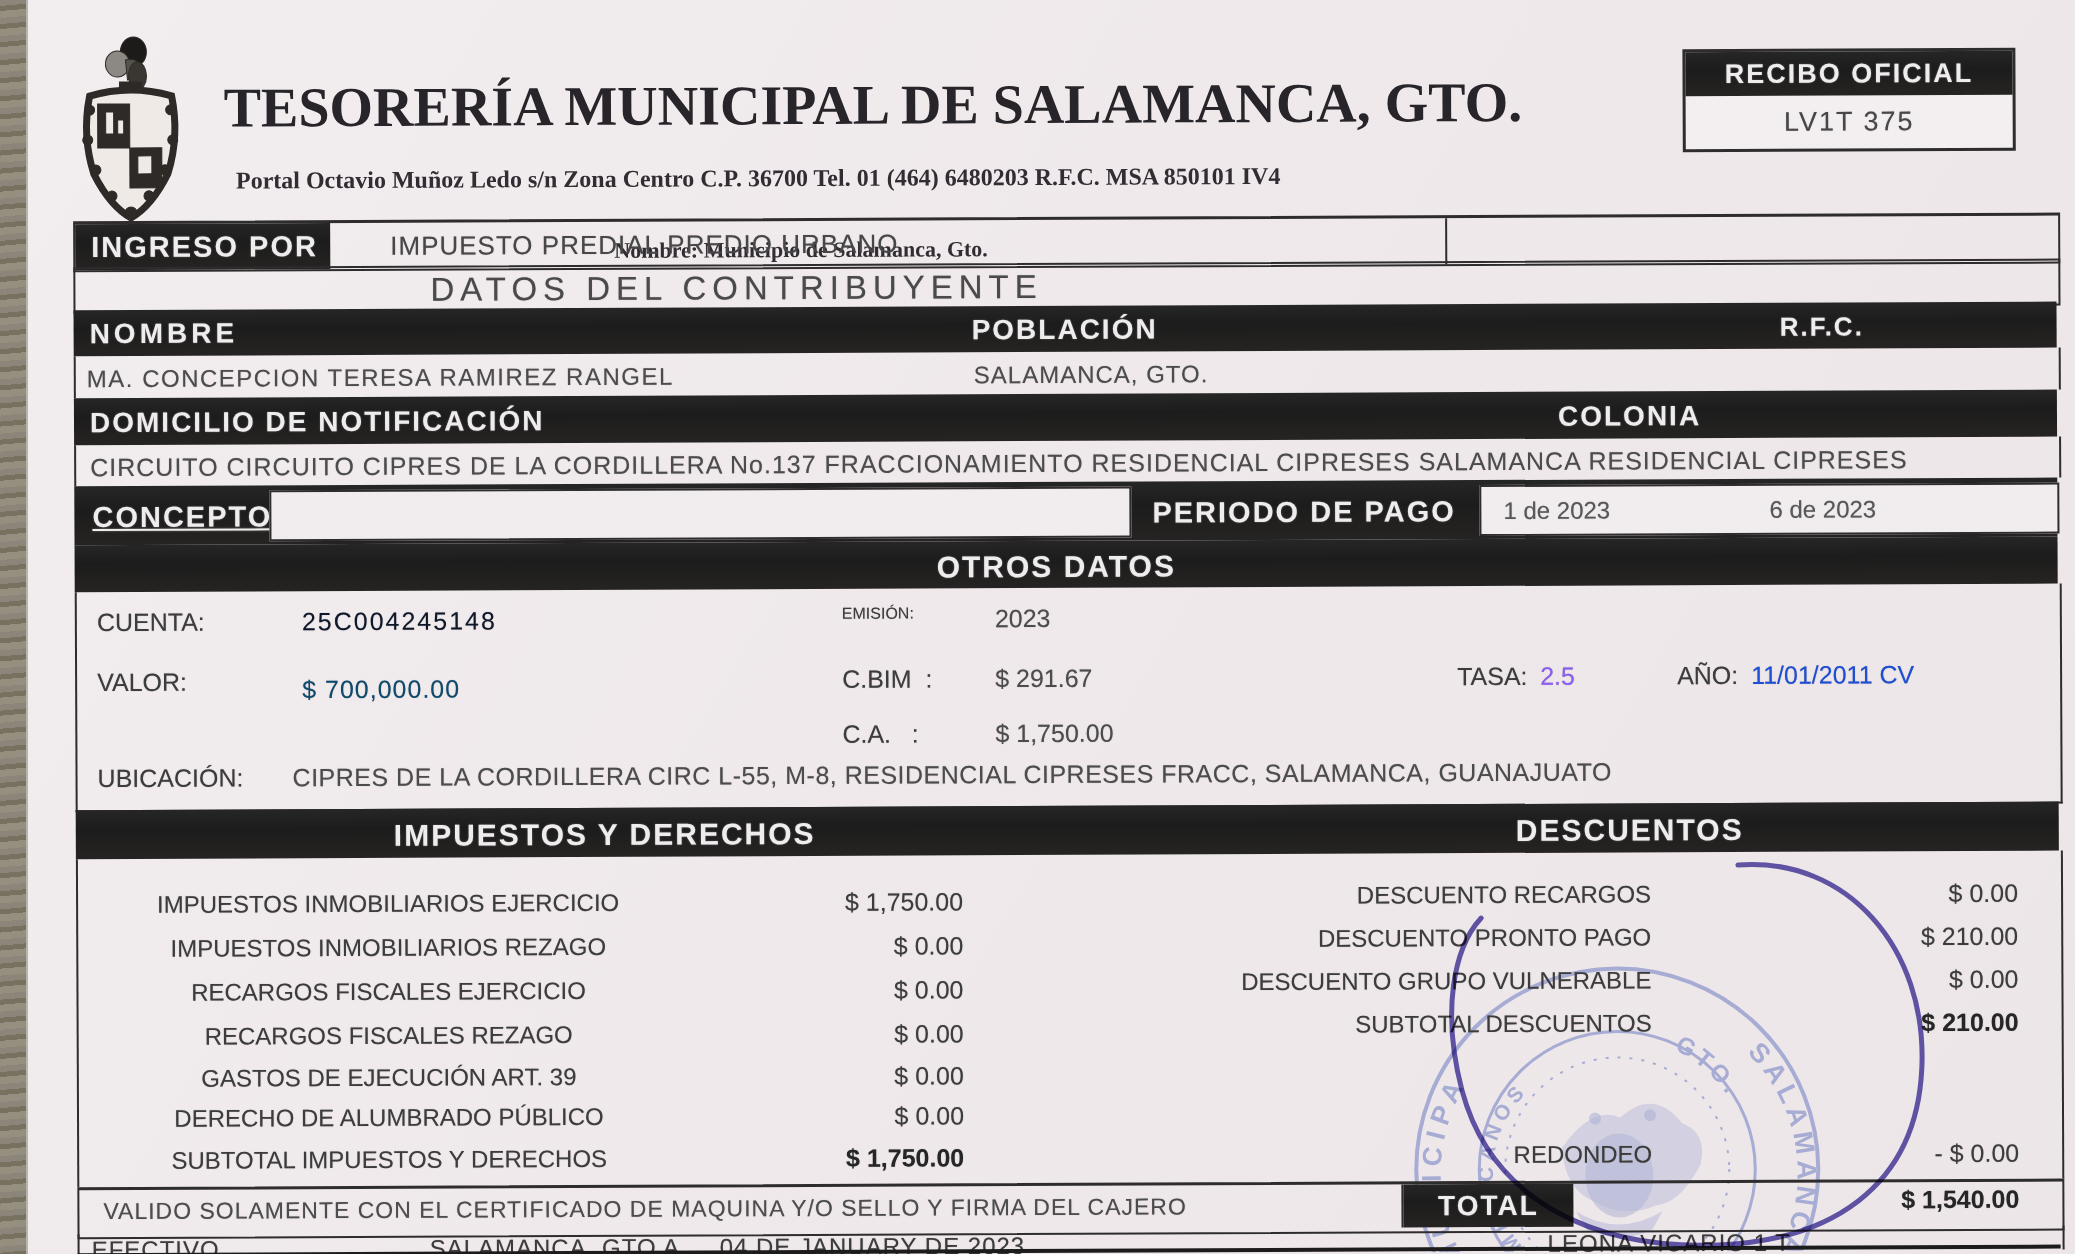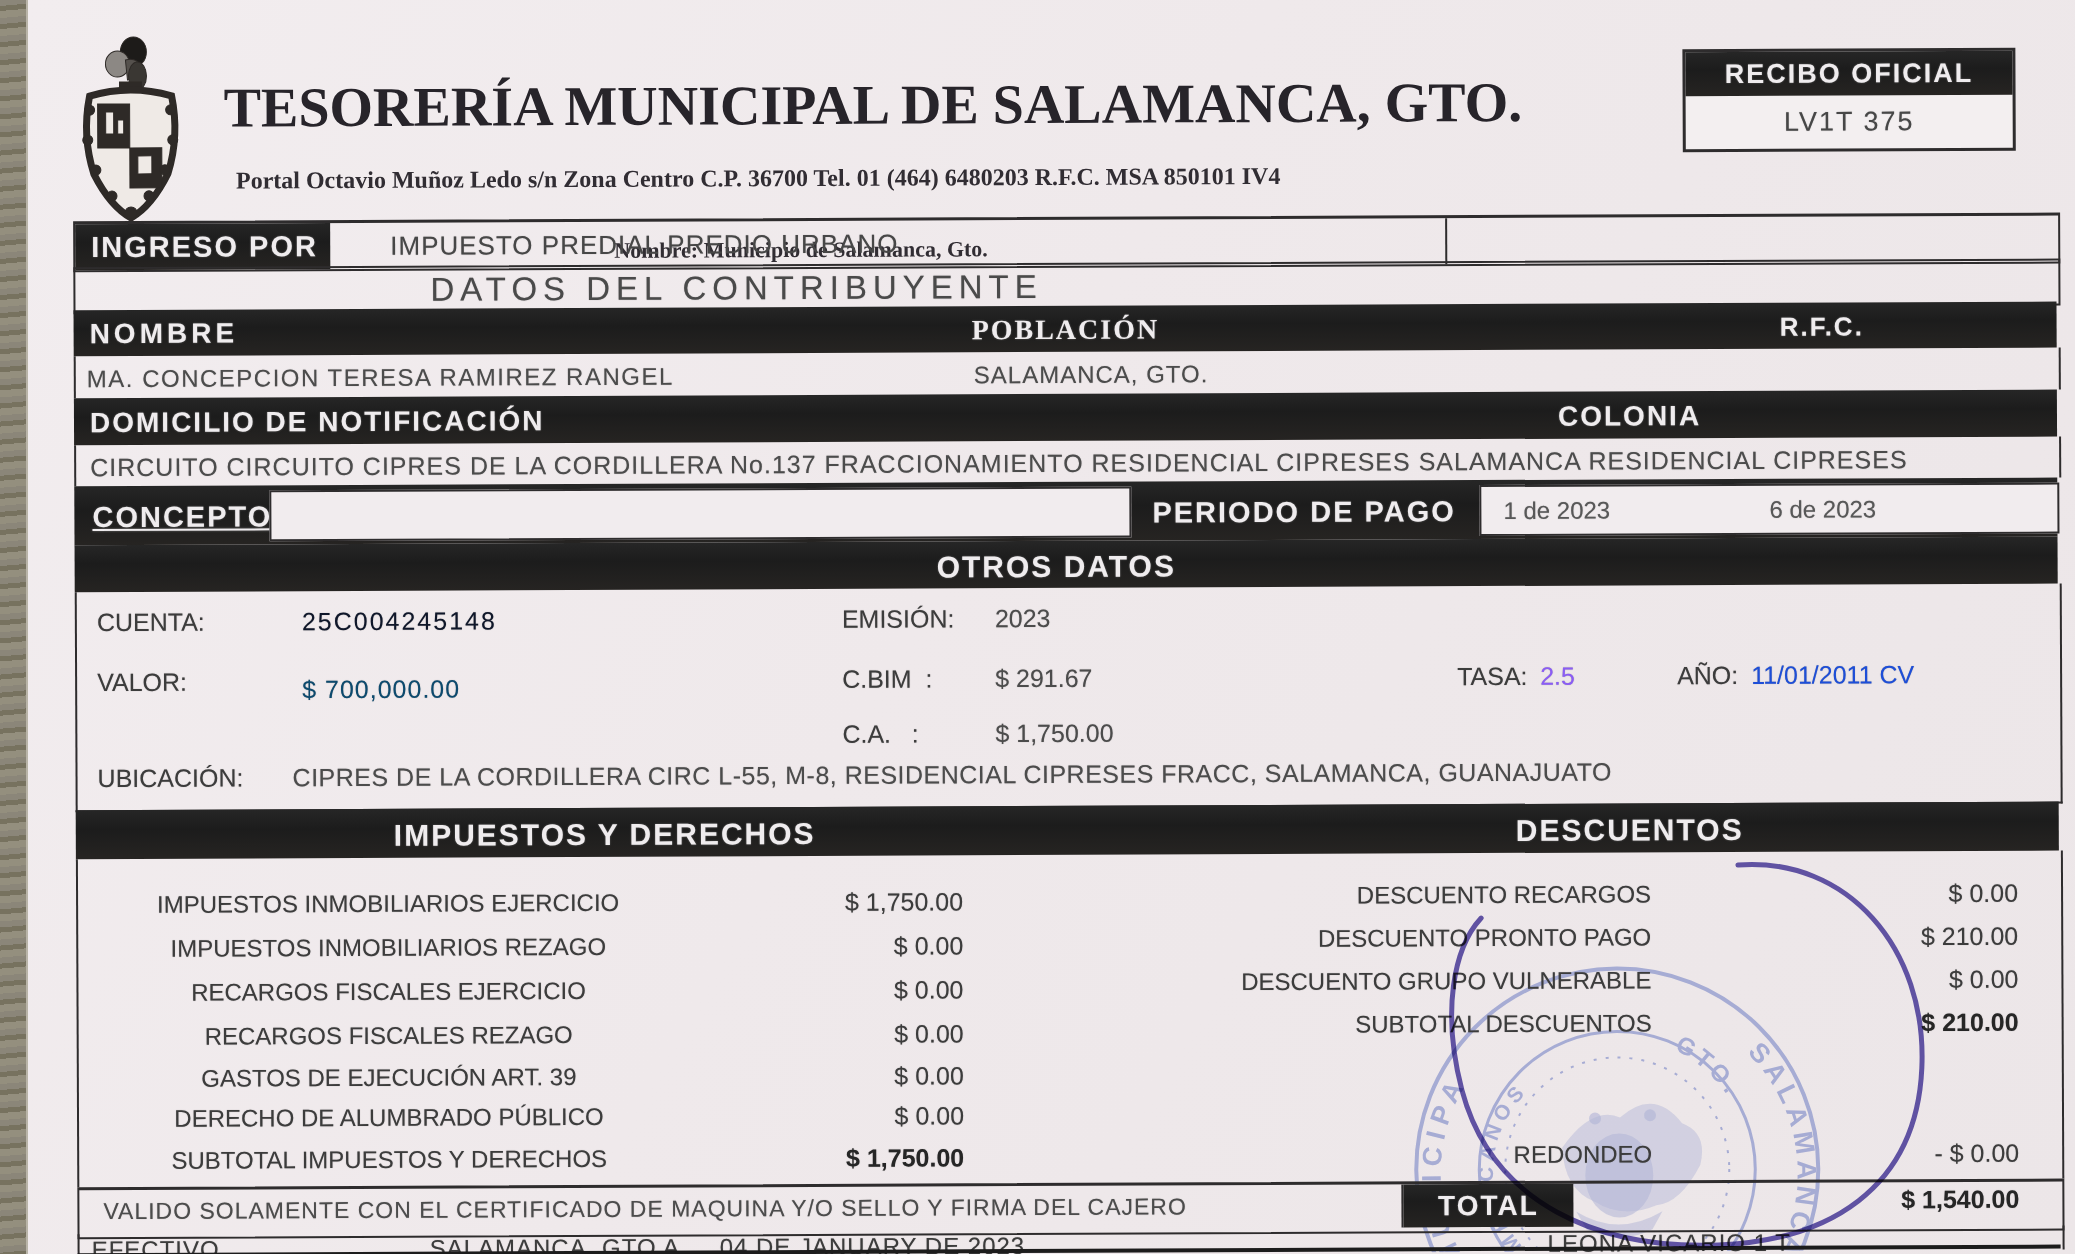--- a/index.html
+++ b/index.html
@@ -111,21 +111,21 @@
       <span class="txt" style="font-size:26px;letter-spacing:1px;margin-left:60px;color:#474747;">IMPUESTO PREDIAL PREDIO URBANO</span>
     </div>
   </div>
 
   <div class="abs row" style="left:75px;top:263px;width:1983px;height:43px;border-top-width:2px;display:flex;align-items:center;">
     <span class="txt" style="font-size:33px;letter-spacing:6px;color:#4a4a4a;position:absolute;left:355px;">DATOS DEL CONTRIBUYENTE</span>
   </div>
 
   <div class="abs bar" style="left:75px;top:306px;width:1983px;height:46px;">
     <span class="bartxt abs" style="left:16px;top:8px;font-size:28px;letter-spacing:4px;">NOMBRE</span>
-    <span class="bartxt abs" style="left:898px;top:8px;font-size:28px;font-family:Liberation Serif, serif;">POBLACIÓN</span>
+    <span class="bartxt abs" style="left:898px;top:8px;font-size:28px;">POBLACIÓN</span>
     <span class="bartxt abs" style="left:1706px;top:9px;font-size:26px;">R.F.C.</span>
   </div>
 
   <div class="abs" style="left:75px;top:352px;width:1983px;height:42px;border-left:2px solid #2e2c2d;border-right:2px solid #2e2c2d;">
     <span class="txt abs" style="left:11px;top:9px;font-size:24px;letter-spacing:1.5px;color:#4c4c4c;">MA. CONCEPCION TERESA RAMIREZ RANGEL</span>
     <span class="txt abs" style="left:898px;top:9px;font-size:24px;letter-spacing:1px;color:#4c4c4c;">SALAMANCA, GTO.</span>
     <span class="txt abs" style="left:1706px;top:9px;font-size:24px;color:#4c4c4c;"></span>
   </div>
 
   <div class="abs bar" style="left:75px;top:394px;width:1983px;height:47px;">
@@ -149,21 +149,21 @@
     </div>
   </div>
 
   <div class="abs bar" style="left:75px;top:541px;width:1983px;height:47px;">
     <span class="bartxt abs" style="left:862px;top:9px;font-size:30px;">OTROS DATOS</span>
   </div>
 
   <div class="abs" style="left:75px;top:588px;width:1983px;height:218px;border:2px solid #2e2c2d;border-top:none;">
     <span class="txt abs" style="left:20px;top:16px;font-size:25px;">CUENTA:</span>
     <span class="txt abs" style="left:225px;top:16px;font-size:25px;letter-spacing:2px;color:#0f172a;">25C004245148</span>
-    <span class="txt abs" style="left:765px;top:16px;font-size:25px;">EMISIÓN:</span>
+    <span class="txt abs" style="left:765px;top:16px;font-size:16px;">EMISIÓN:</span>
     <span class="txt abs" style="left:918px;top:16px;font-size:25px;color:#4c4c4c;">2023</span>
 
     <span class="txt abs" style="left:20px;top:76px;font-size:25px;">VALOR:</span>
     <span class="txt abs" style="left:225px;top:84px;font-size:25px;letter-spacing:1px;color:#0c4a6e;">$ 700,000.00</span>
     <span class="txt abs" style="left:765px;top:76px;font-size:25px;white-space:pre;">C.BIM  :</span>
     <span class="txt abs" style="left:918px;top:76px;font-size:25px;color:#4c4c4c;">$ 291.67</span>
     <span class="txt abs" style="left:1340px;top:76px;font-size:25px;margin-left:40px;">TASA:</span>
     <span class="txt abs" style="left:1463px;top:76px;font-size:25px;color:#8b5cf6;">2.5</span>
     <span class="txt abs" style="left:1600px;top:76px;font-size:25px;">AÑO:</span>
     <span class="txt abs" style="left:1674px;top:76px;font-size:25px;color:#1d4ed8;">11/01/2011 CV</span>

